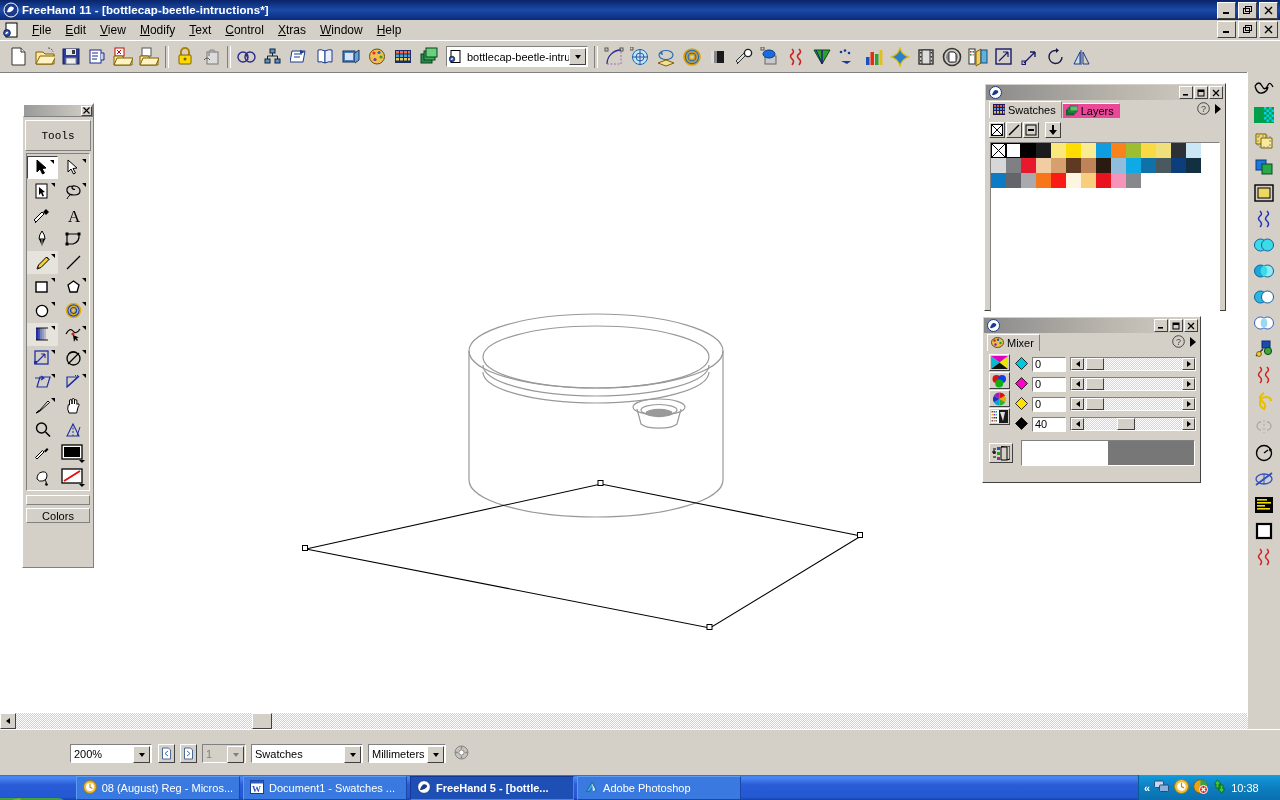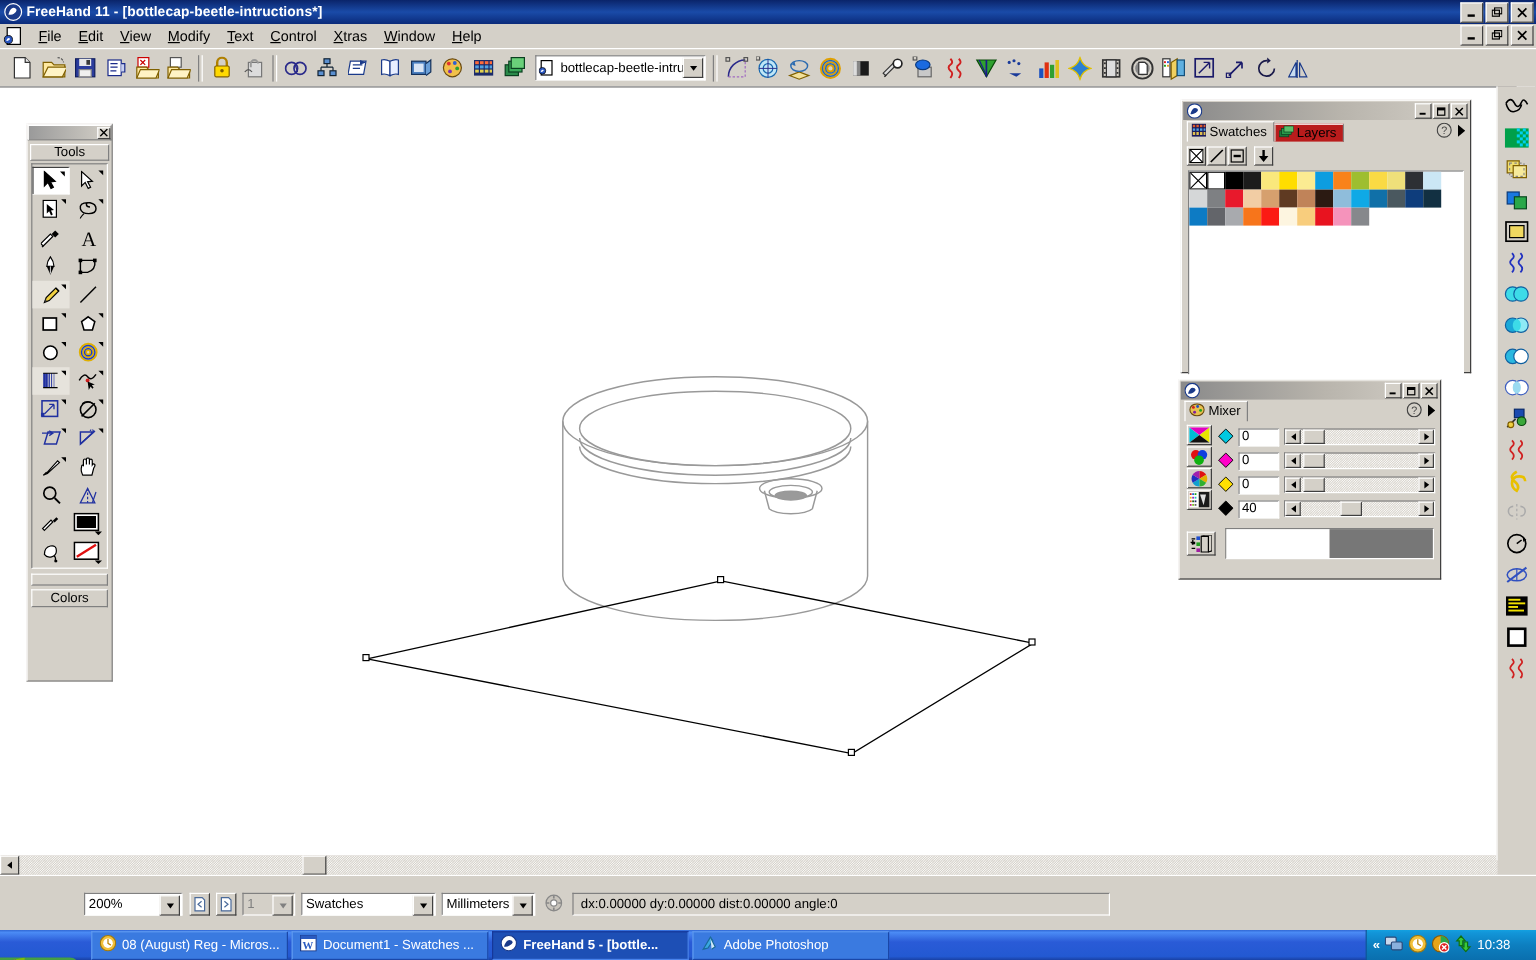--- a/index.html
+++ b/index.html
@@ -166,23 +166,23 @@
   .pal-x{
     width:11px;height:10px;background:#d4d0c8;border:1px solid;
     border-color:#fff #404040 #404040 #fff;display:flex;align-items:center;justify-content:center;
     font-size:8px;line-height:8px;box-sizing:border-box;
   }
 
   
   .toolspal{left:22px;top:103px;width:72px;height:465px;
     border:1px solid;border-color:#fff #808080 #808080 #fff;box-sizing:border-box;}
   .toolspal-hdr{
-    margin:3px 2px 0 2px;height:14px;
+    margin:3px 2px 0 2px;height:31px;
     border:1px solid;border-color:#fff #808080 #808080 #fff;
-    display:flex;align-items:center;justify-content:center;font-size:11px;box-sizing:border-box;
+    display:flex;align-items:center;justify-content:center;font-size:11px;box-sizing:border-box;font-family:Liberation Mono, monospace;
   }
   .toolgrid{
     margin:2px 3px 0 3px;padding:2px 0 0 0;
     border:1px solid;border-color:#808080 #fff #fff #808080;
     display:grid;grid-template-columns:1fr 1fr;box-sizing:border-box;height:338px;
     background:#d4d0c8;
   }
   .tool{
     height:23px;display:flex;align-items:center;justify-content:center;position:relative;
   }
@@ -216,21 +216,21 @@
     display:flex;align-items:center;box-sizing:border-box;
   }
   .pwbtn{
     width:14px;height:13px;background:#d4d0c8;border:1px solid;
     border-color:#fff #404040 #404040 #fff;display:flex;align-items:center;
     justify-content:center;font-size:8px;line-height:8px;box-sizing:border-box;
   }
   .tabrow{height:17px;display:flex;align-items:flex-end;padding-left:4px;position:relative;}
   .ptab{
     height:15px;padding:0 5px 0 3px;display:flex;align-items:center;gap:3px;
-    background:#b91c1c;border:1px solid;border-color:#fff #808080 #808080 #d4d0c8;
+    background:#ec4899;border:1px solid;border-color:#fff #808080 #808080 #d4d0c8;
     font-size:11px;box-sizing:border-box;border-bottom:none;
   }
   .ptab.active{height:17px;background:#d4d0c8;border-color:#fff #808080 #d4d0c8 #fff;font-weight:normal;}
   .swatch-cell{width:15px;height:15px;box-sizing:border-box;}
 
   .mini-btn{
     width:16px;height:16px;background:#d4d0c8;border:1px solid;
     border-color:#fff #404040 #404040 #fff;display:flex;align-items:center;
     justify-content:center;box-sizing:border-box;
   }
@@ -1460,23 +1460,20 @@
       </span>
       <span style="width:8px"></span>
       <span>
         <svg width="15" height="15">
             <circle cx="7.5" cy="7.5" r="6.5" fill="#c8c4bc" stroke="#888"></circle>
             <circle cx="7.5" cy="7.5" r="2.6" fill="#fff" stroke="#888"></circle>
             <path d="M7.5 1 v2.8 M7.5 11.2 v2.8 M1 7.5 h2.8 M11.2 7.5 h2.8" stroke="#888" stroke-width="1.4"></path>
           </svg>
       </span>
       <span style="width:8px"></span>
-      <span class="sb-info" style="width:448px">
-        <span class="nowrap">dx:0.00000     dy:0.00000     dist:0.00000     angle:0</span>
-      </span>
     </div>
   </div>
 
   <div class="taskbar">
     <div class="startbtn">
       <span>
         <svg width="15" height="14" viewBox="0 0 15 14">
           <path d="M0.5 3 L6.5 1.6 L6.5 6.4 L0.5 6.6 Z" fill="#f35325"></path>
           <path d="M7.3 1.4 L14.5 0 L14.5 6.3 L7.3 6.4 Z" fill="#81bc06"></path>
           <path d="M0.5 7.3 L6.5 7.4 L6.5 12.2 L0.5 10.9 Z" fill="#05a6f0"></path>

